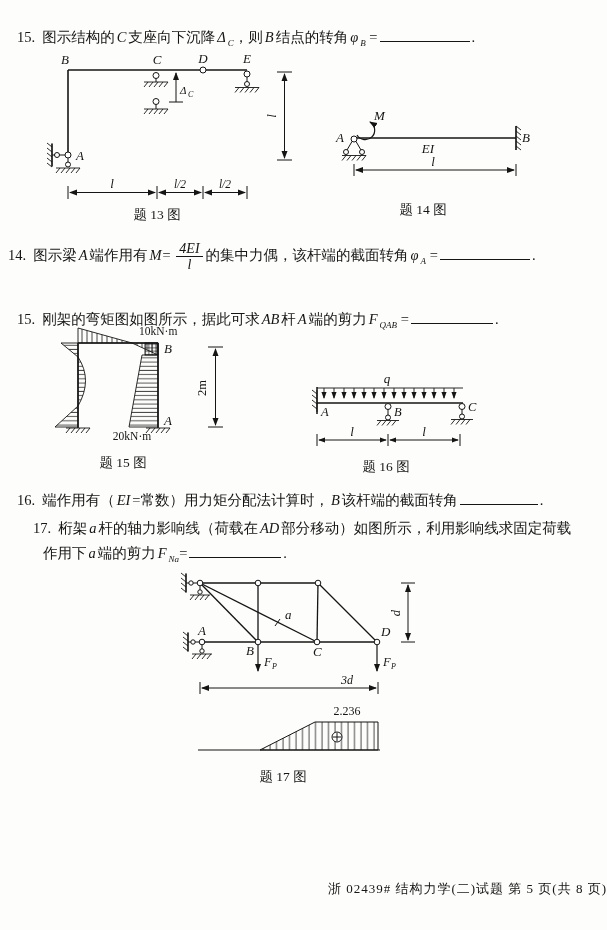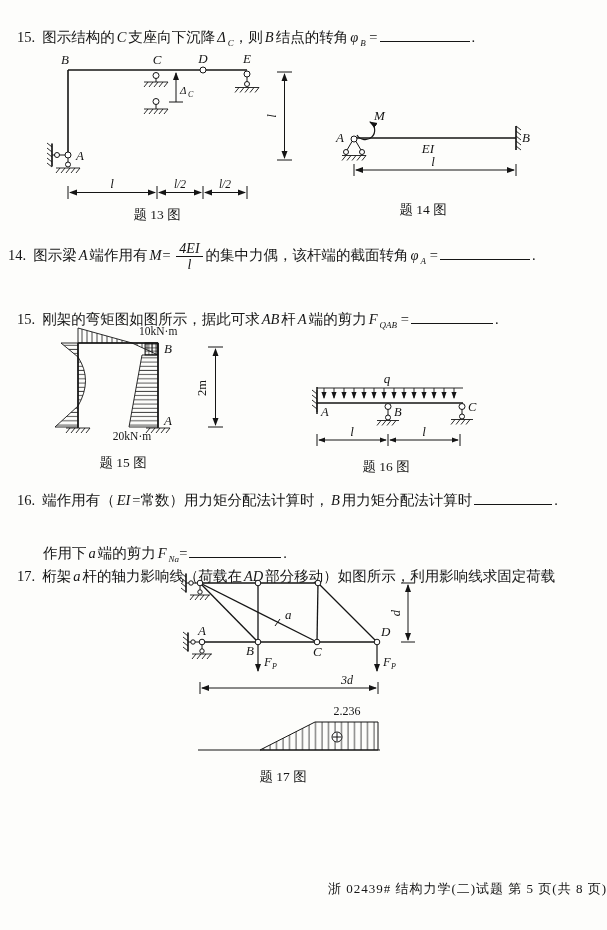--- a/index.html
+++ b/index.html
@@ -255,24 +255,24 @@
     <line x1="162" y1="76" x2="162" y2="88"></line>
     <line x1="21" y1="82" x2="88" y2="82" marker-start="url(#ar16)" marker-end="url(#ar16)"></line>
     <line x1="92" y1="82" x2="160" y2="82" marker-start="url(#ar16)" marker-end="url(#ar16)"></line>
   </g>
   <text x="54" y="78" font-size="13" font-style="italic" text-anchor="middle">l</text>
   <text x="126" y="78" font-size="13" font-style="italic" text-anchor="middle">l</text>
   <text x="88" y="113" font-size="13.5" text-anchor="middle">题 16 图</text>
 </svg>
 
 <div class="qline" style="left:17px; top:490px;">
-  <span class="qnum">16.</span><span>端作用有（</span><i class="v">EI</i><span>=常数）用力矩分配法计算时，</span><i class="v">B</i><span>用力矩分配法计算时</span><span class="blank" style="width:78px"></span><span>.</span>
-</div>
-
-<div class="qline" style="left:17px; top:519px;margin-top:48px;">
+  <span class="qnum">16.</span><span>端作用有（</span><i class="v">EI</i><span>=常数）用力矩分配法计算时，</span><i class="v">B</i><span>该杆端的截面转角</span><span class="blank" style="width:78px"></span><span>.</span>
+</div>
+
+<div class="qline" style="left:33px; top:519px;">
   <span class="qnum">17.</span><span>桁架</span><i class="v">a</i><span>杆的轴力影响线（荷载在</span><i class="v">AD</i><span>部分移动）如图所示，利用影响线求固定荷载</span>
 </div>
 <div class="qline" style="left:43px; top:543px;">
   <span>作用下</span><i class="v">a</i><span>端的剪力</span><i class="v">F</i><sub class="s">Na</sub><span>=</span><span class="blank" style="width:92px"></span><span>.</span>
 </div>
 
 <svg style="left:165px; top:573px;" width="280" height="122" viewBox="0 0 280 122">
   <defs>
     <marker id="ar17" viewBox="0 0 8 8" refX="7" refY="4" markerWidth="8" markerHeight="8" orient="auto-start-reverse" markerUnits="userSpaceOnUse">
         <path d="M0 1 L8 4 L0 7 Z" fill="#151515"></path>

